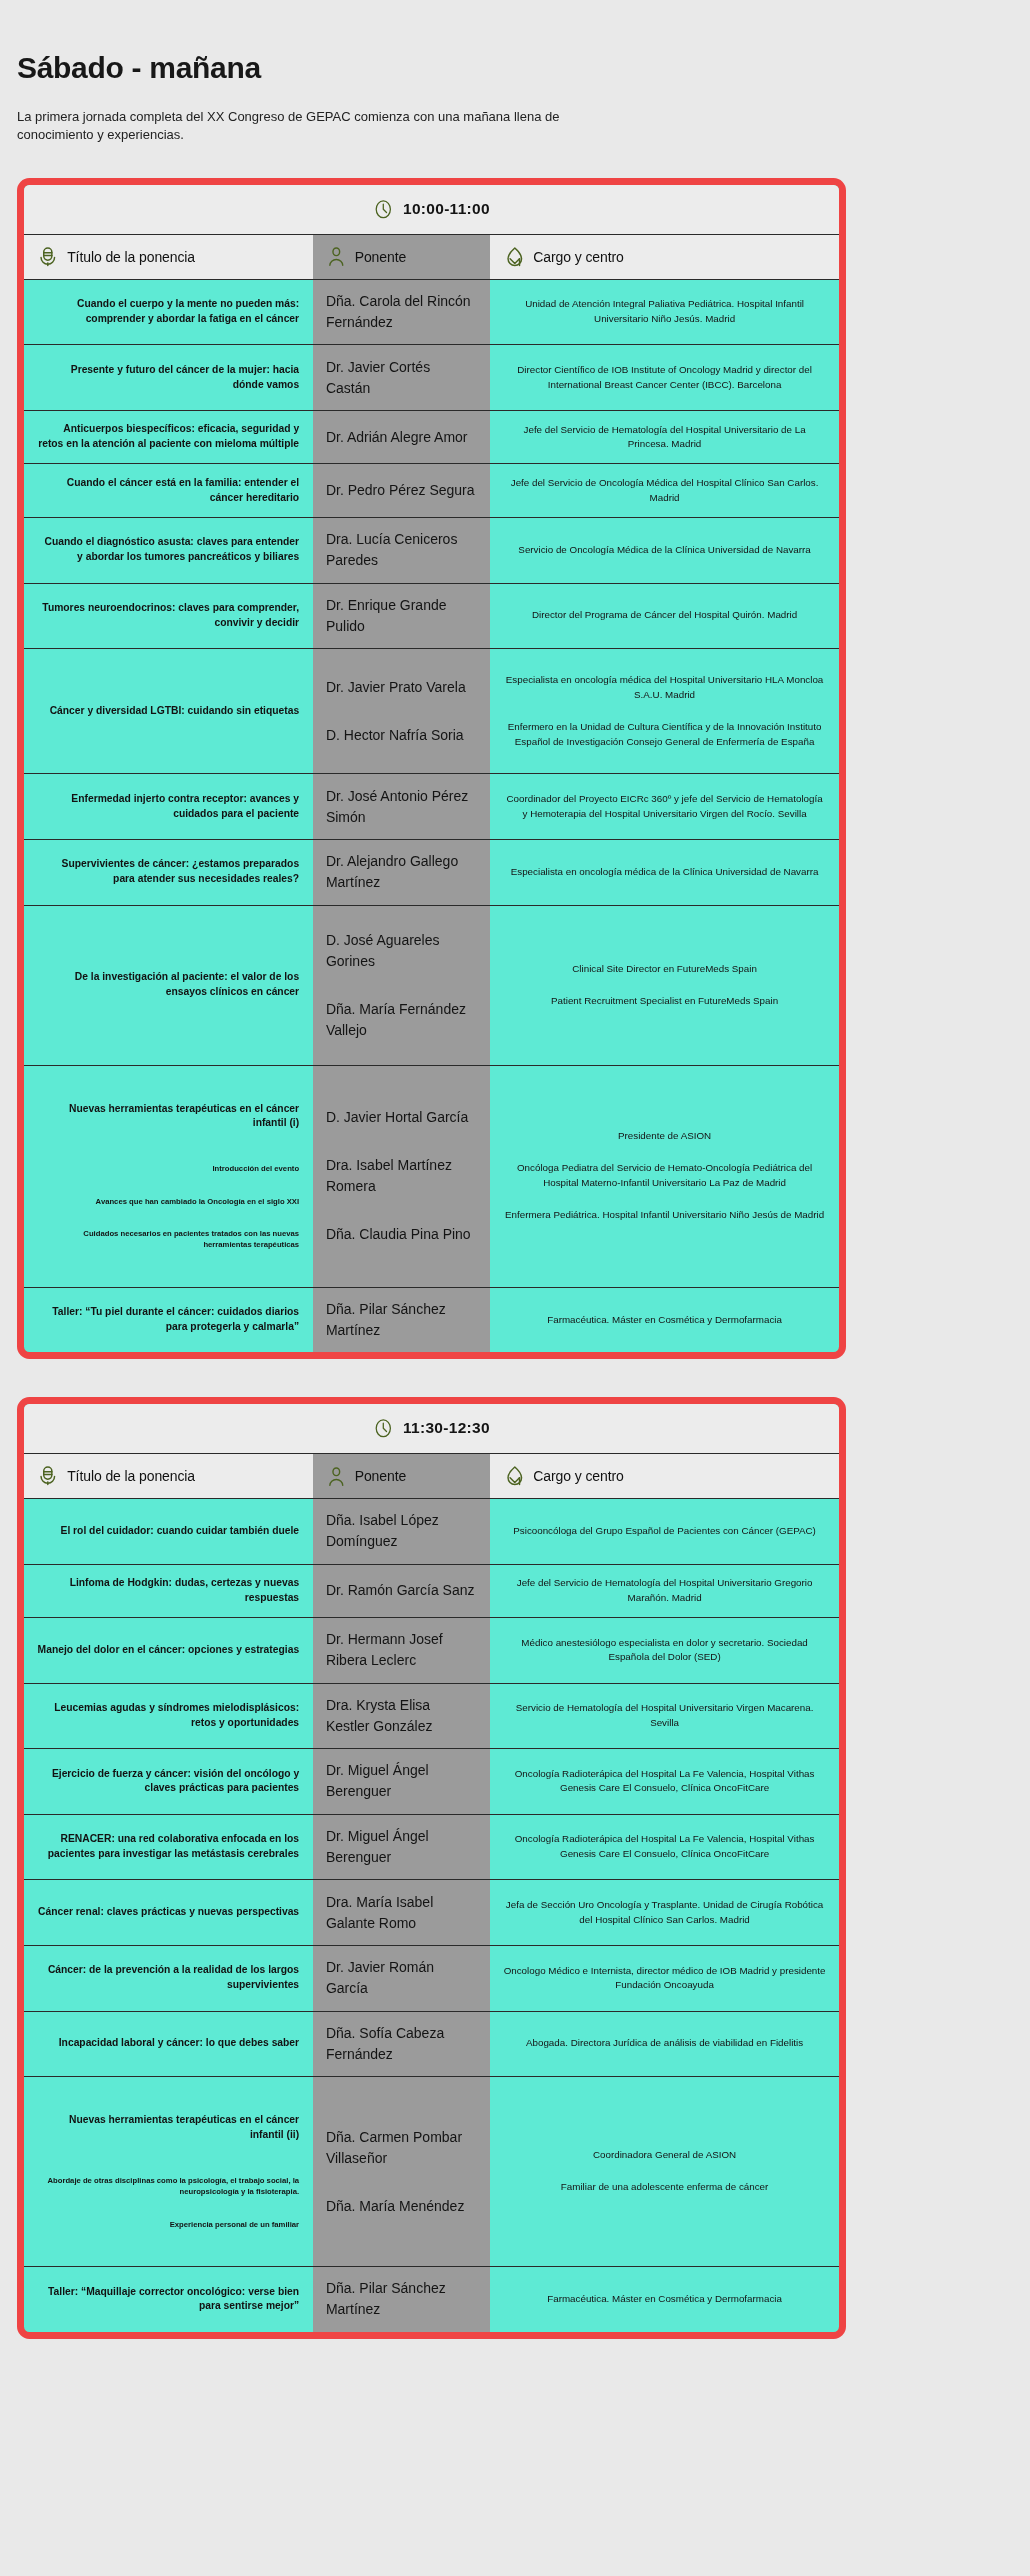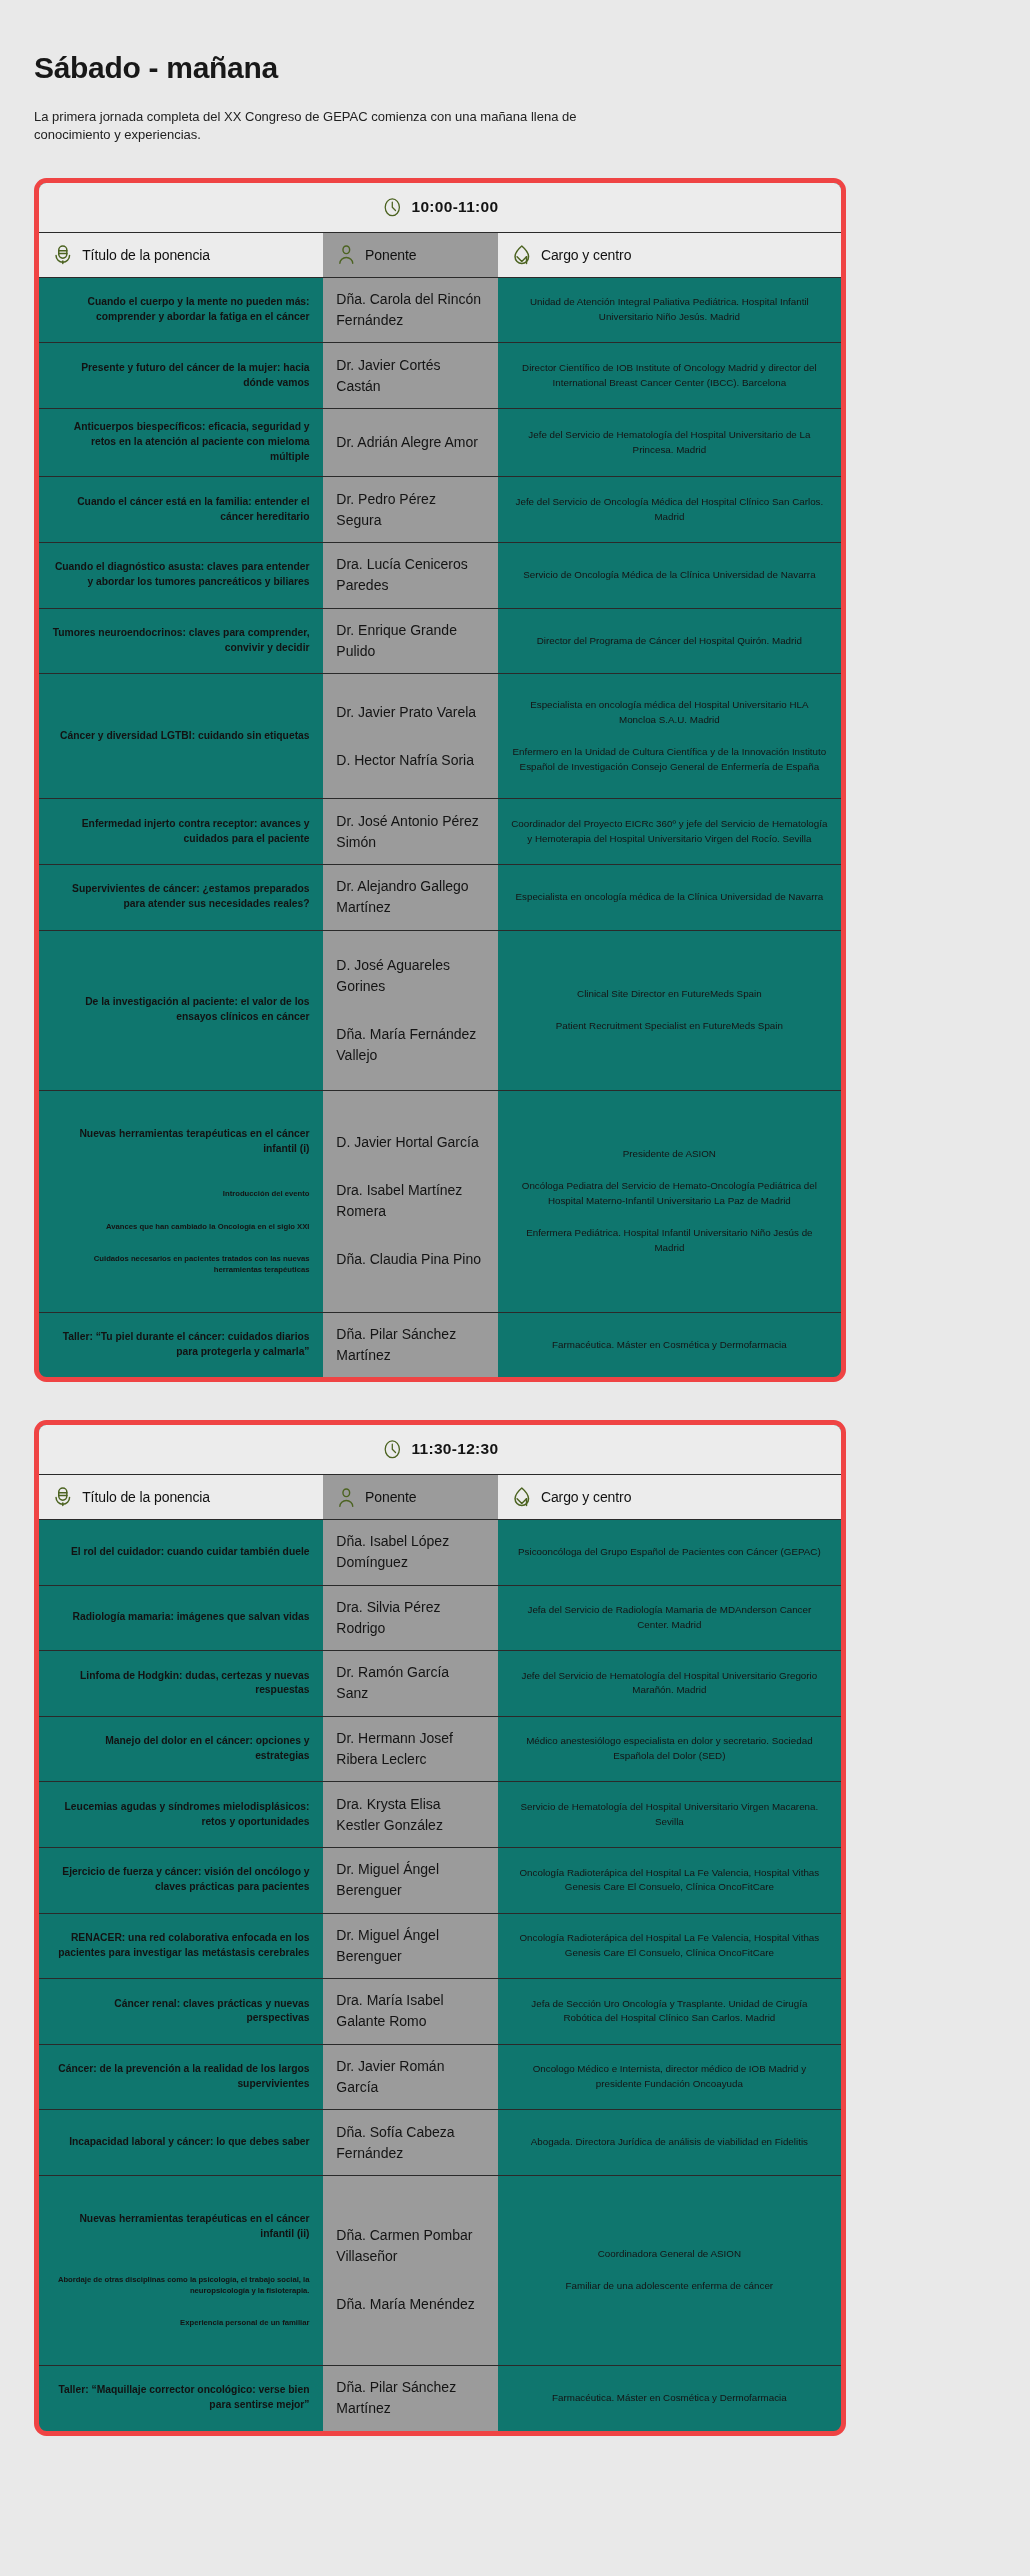--- a/index.html
+++ b/index.html
@@ -11,21 +11,21 @@
     font-family: "Liberation Sans", sans-serif;
   }
   body {
     width: 1030px;
     min-height: 3110px;
     position: relative;
     -webkit-font-smoothing: antialiased;
   }
   .page {
     width: 880px;
-    padding: 31px 34px 31px 34px;
+    padding: 31px 34px 31px 17px;
   }
 
   
   .page-title {
     font-size: 30px;
     font-weight: 700;
     color: #181818;
     letter-spacing: -0.3px;
     margin: 19.6px 0 0 0;
     line-height: 1.1;
@@ -35,24 +35,24 @@
     color: #222222;
     line-height: 1.45;
     margin: 24px 0 0 0;
     max-width: 608px;
     font-weight: 400;
   }
 
   
   .schedule-card {
     margin-top: 33px;
-    border: 5px solid #ef4444;
+    border: 7px solid #ef4444;
     border-radius: 12.4px;
     overflow: hidden;
-    background: #0f766e;
+    background: #5eead4;
   }
   .schedule-card + .schedule-card { margin-top: 38px; }
 
   .slot-header {
     display: flex;
     align-items: center;
     justify-content: center;
     gap: 9.3px;
     padding: 13.4px 0 14.4px 0;
     border-bottom: 1px solid #2a2a2a;
@@ -368,29 +368,20 @@
             <tr>
               <td class="cell-title"><span>El rol del cuidador: cuando cuidar también duele</span></td>
               <td class="cell-speaker col-speaker">
                 <span class="sub-line speaker-line">Dña. Isabel López Domínguez</span>
               </td>
               <td class="cell-role">
                 <span class="sub-line">Psicooncóloga del Grupo Español de Pacientes con Cáncer (GEPAC)</span>
               </td>
             </tr>
             <tr>
-              <td class="cell-title"><span>Radiología mamaria: imágenes que salvan vidas</span></td>
-              <td class="cell-speaker col-speaker">
-                <span class="sub-line speaker-line">Dra. Silvia Pérez Rodrigo</span>
-              </td>
-              <td class="cell-role">
-                <span class="sub-line">Jefa del Servicio de Radiología Mamaria de MDAnderson Cancer Center. Madrid</span>
-              </td>
-            </tr>
-            <tr>
               <td class="cell-title"><span>Linfoma de Hodgkin: dudas, certezas y nuevas respuestas</span></td>
               <td class="cell-speaker col-speaker">
                 <span class="sub-line speaker-line">Dr. Ramón García Sanz</span>
               </td>
               <td class="cell-role">
                 <span class="sub-line">Jefe del Servicio de Hematología del Hospital Universitario Gregorio Marañón. Madrid</span>
               </td>
             </tr>
             <tr>
               <td class="cell-title"><span>Manejo del dolor en el cáncer: opciones y estrategias</span></td>

